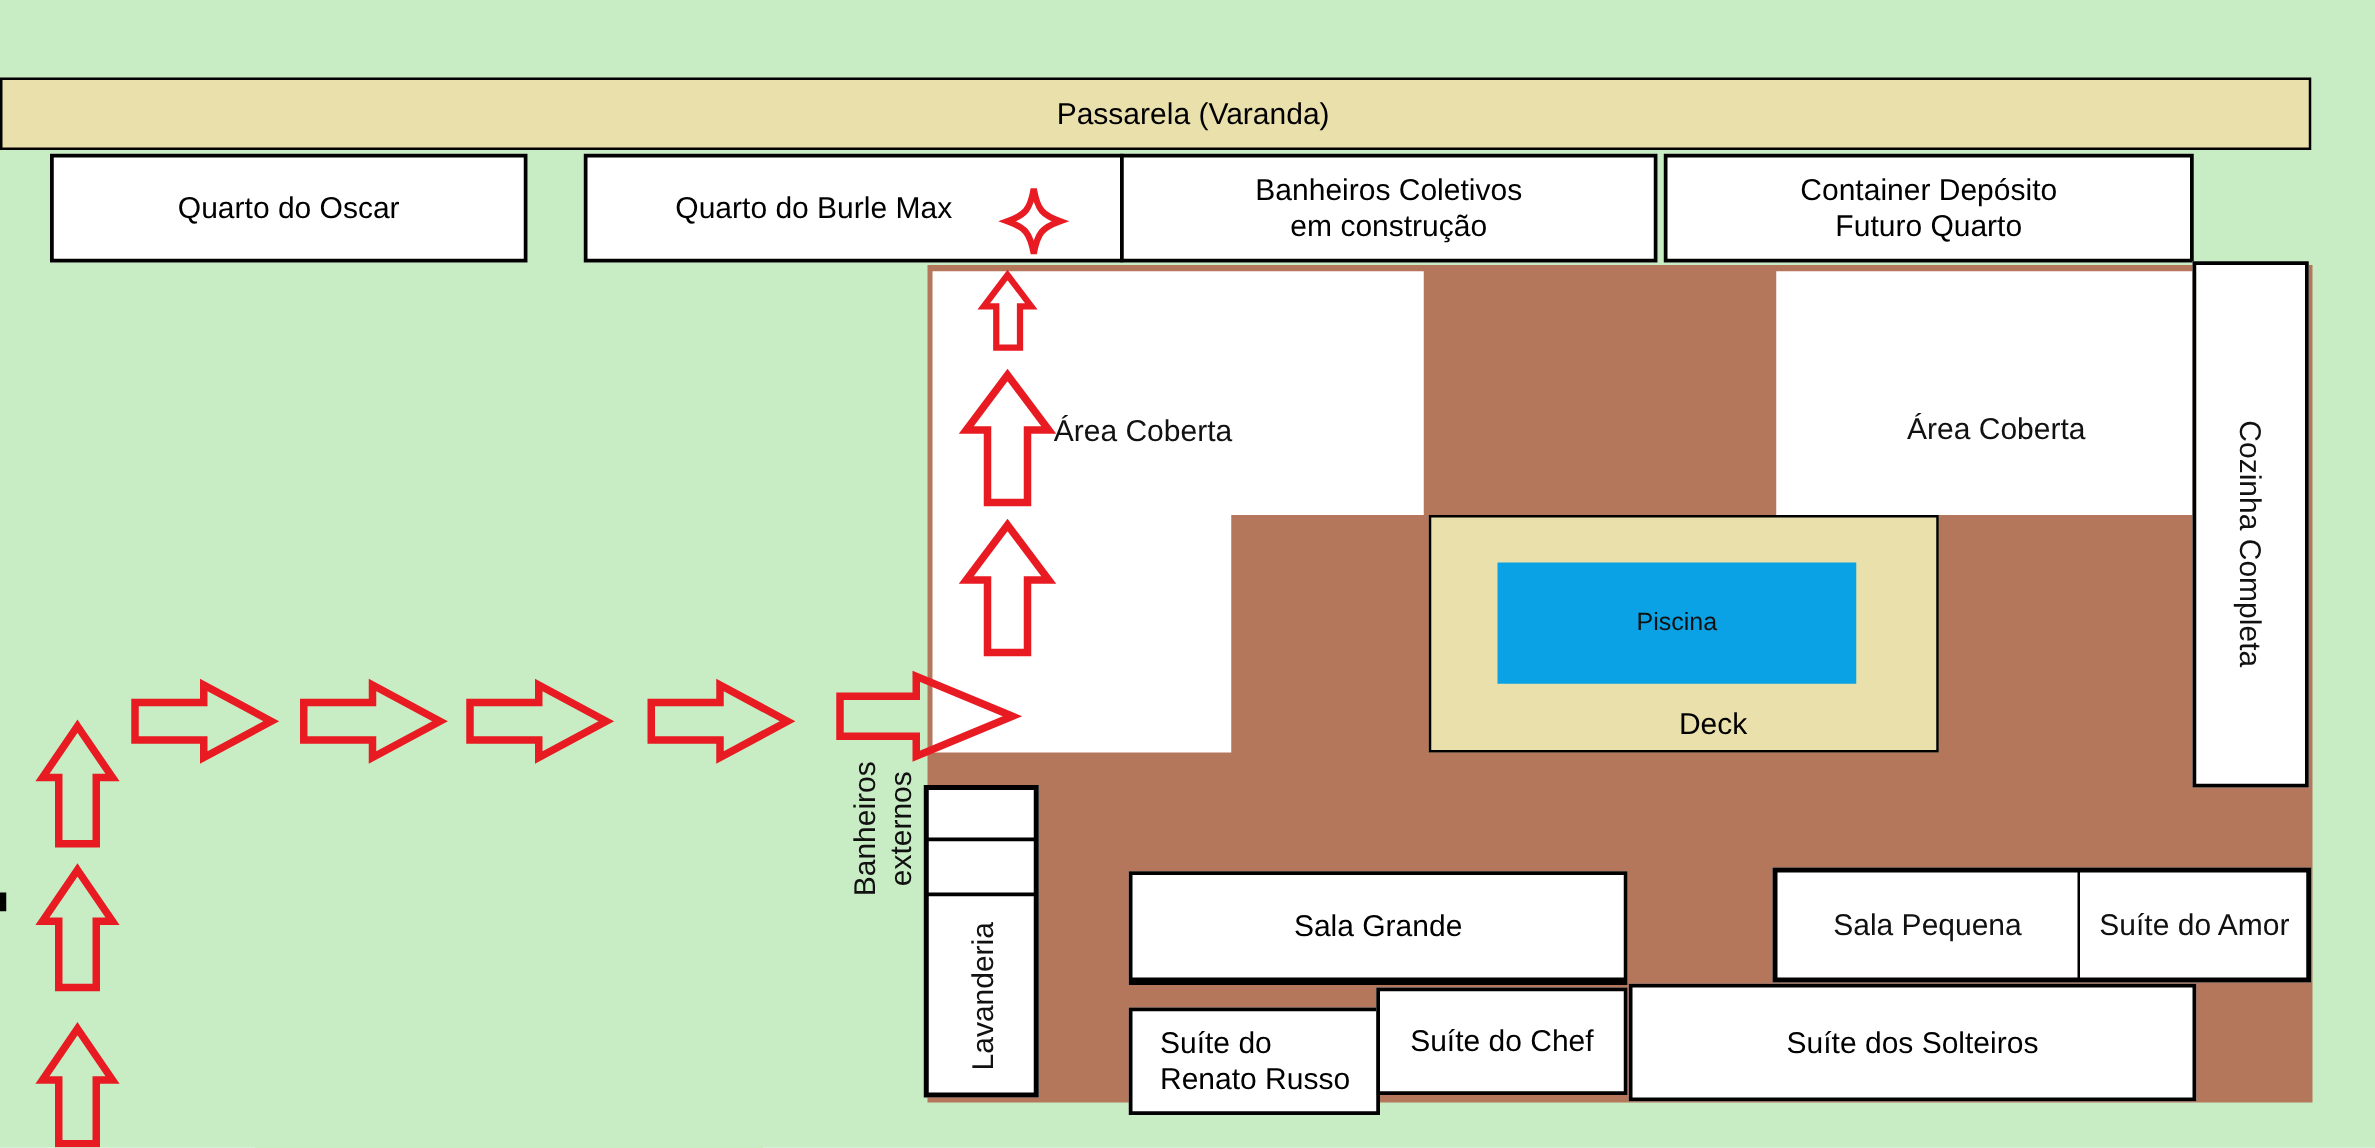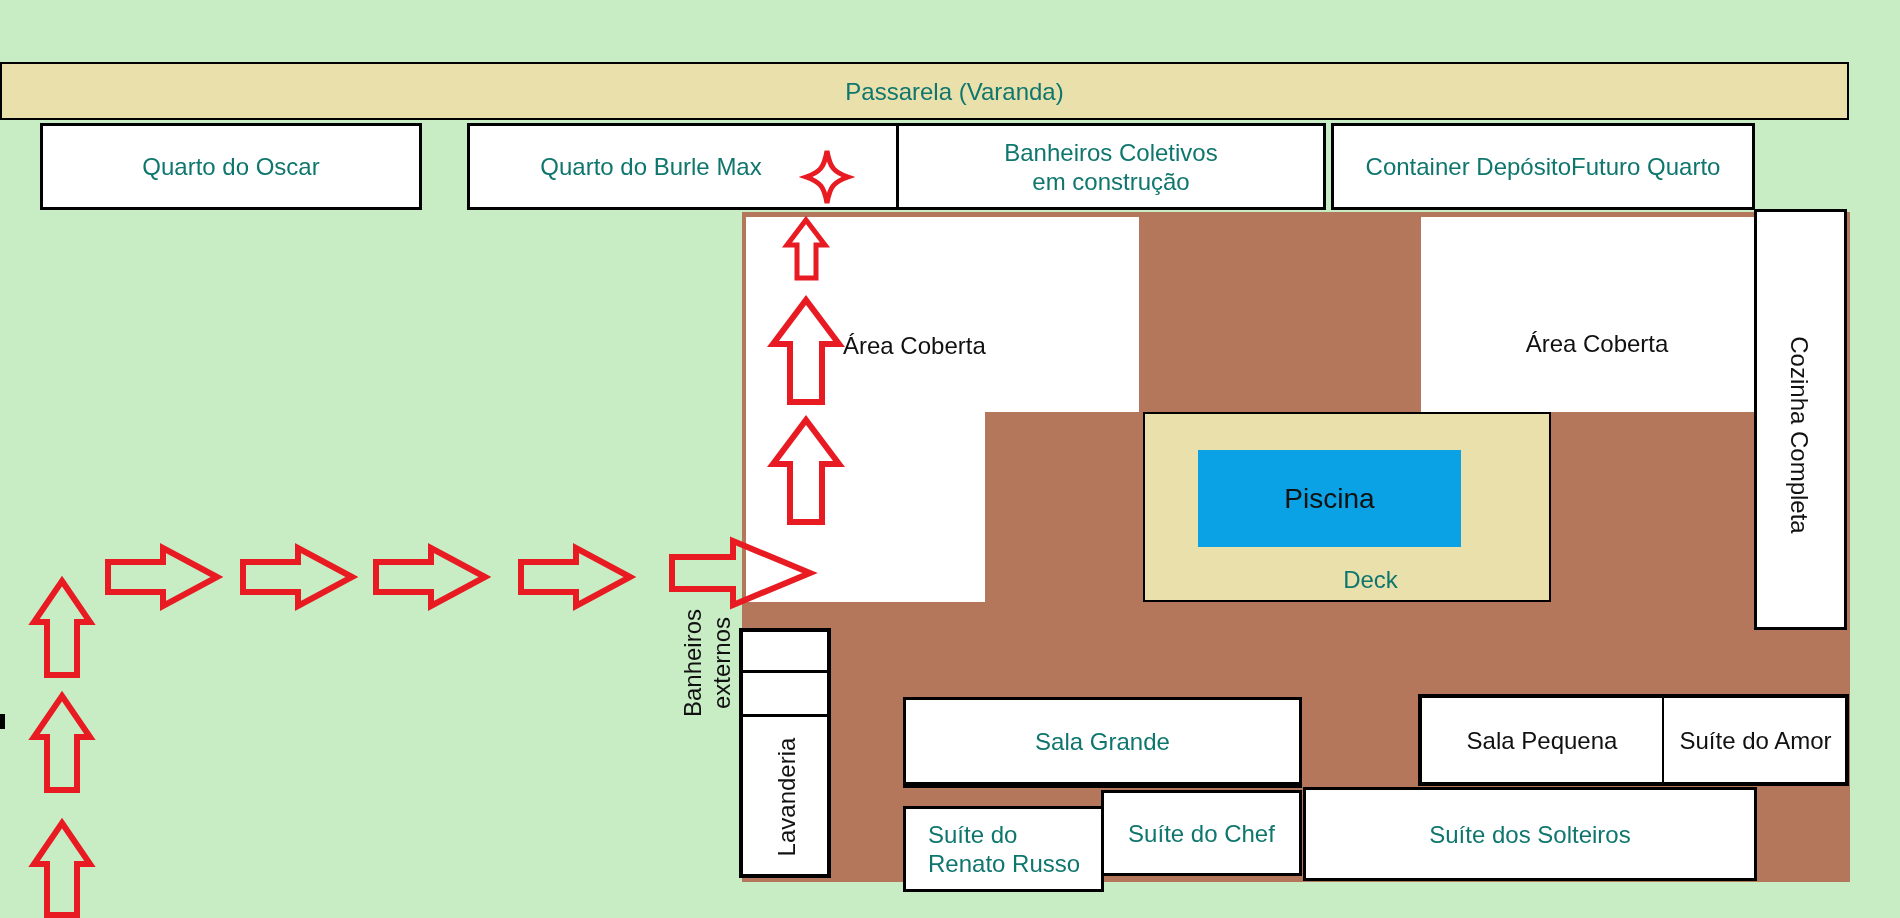--- a/index.html
+++ b/index.html
@@ -22,21 +22,21 @@
     background:var(--c-background,#c8edc5);
     overflow:hidden;
   }
   .abs{position:absolute;}
   .box{
     position:absolute;
     background:var(--c-room_white,#fff);
     border:3px solid var(--c-border_black,#000);
     display:flex;align-items:center;justify-content:center;
     text-align:center;
-    font-size:24px;color:#0f766e;
+    font-size:24px;color:#000000;
     box-sizing:border-box;
     line-height:29px;
   }
   .label{
     position:absolute;
     font-size:24px;color:#111;
     display:flex;align-items:center;justify-content:center;
     text-align:center;line-height:29px;
   }
   .vert{
@@ -72,21 +72,21 @@
   <div class="box" style="left:40px;top:123px;width:382px;height:87px;">
     <span>Quarto do Oscar</span>
   </div>
   <div class="box" style="left:467px;top:123px;width:432px;height:87px;padding-left:16px;">
     <span style="padding-right:80px;">Quarto do Burle Max</span>
   </div>
   <div class="box" style="left:896px;top:123px;width:430px;height:87px;flex-direction:column;">
     <span>Banheiros Coletivos</span>
     <span>em construção</span>
   </div>
-  <div class="box" style="left:1331px;top:123px;width:424px;height:87px;flex-direction:row;">
+  <div class="box" style="left:1331px;top:123px;width:424px;height:87px;flex-direction:column;">
     <span>Container Depósito</span>
     <span>Futuro Quarto</span>
   </div>
 
   <div class="abs" style="left:742px;top:212px;width:1108px;height:670px;
               background:var(--c-floor_brown,#b4775b);"></div>
 
   <div class="abs" style="left:746px;top:217px;width:393px;height:195px;background:var(--c-room_white,#fff);"></div>
   <div class="abs" style="left:746px;top:412px;width:239px;height:190px;background:var(--c-room_white,#fff);"></div>
   <div class="abs" style="left:1421px;top:217px;width:333px;height:195px;background:var(--c-room_white,#fff);"></div>
@@ -95,23 +95,23 @@
     <span>Área Coberta</span>
   </div>
   <div class="label" style="left:1497px;top:328px;width:200px;height:30px;">
     <span>Área Coberta</span>
   </div>
 
   <div class="box" style="left:1143px;top:412px;width:408px;height:190px;
               background:var(--c-walkway_tan,#e9e0ab);border-width:2px;">
     <span style="position:absolute;left:0;right:0;bottom:6px;margin-left:47px;">Deck</span>
   </div>
-  <div class="abs" style="left:1198px;top:450px;width:263px;height:97px;
+  <div class="abs" style="left:1198px;top:450px;width:287px;height:97px;
               background:var(--c-pool_blue,#0aa2e4);
-              display:flex;align-items:center;justify-content:center;font-size:28px;color:#111;">
+              display:flex;align-items:center;justify-content:center;font-size:20px;color:#111;">
     <span>Piscina</span>
   </div>
 
   <div class="box" style="left:1754px;top:209px;width:93px;height:421px;"></div>
   <div class="label vert" style="left:1690px;top:421px;width:220px;height:28px;transform:rotate(90deg);">
     <span>Cozinha Completa</span>
   </div>
 
   <div class="box" style="left:739px;top:628px;width:92px;height:250px;border-width:4px;"></div>
   <div class="abs" style="left:741px;top:670px;width:88px;height:3px;background:var(--c-border_black,#000);"></div>

